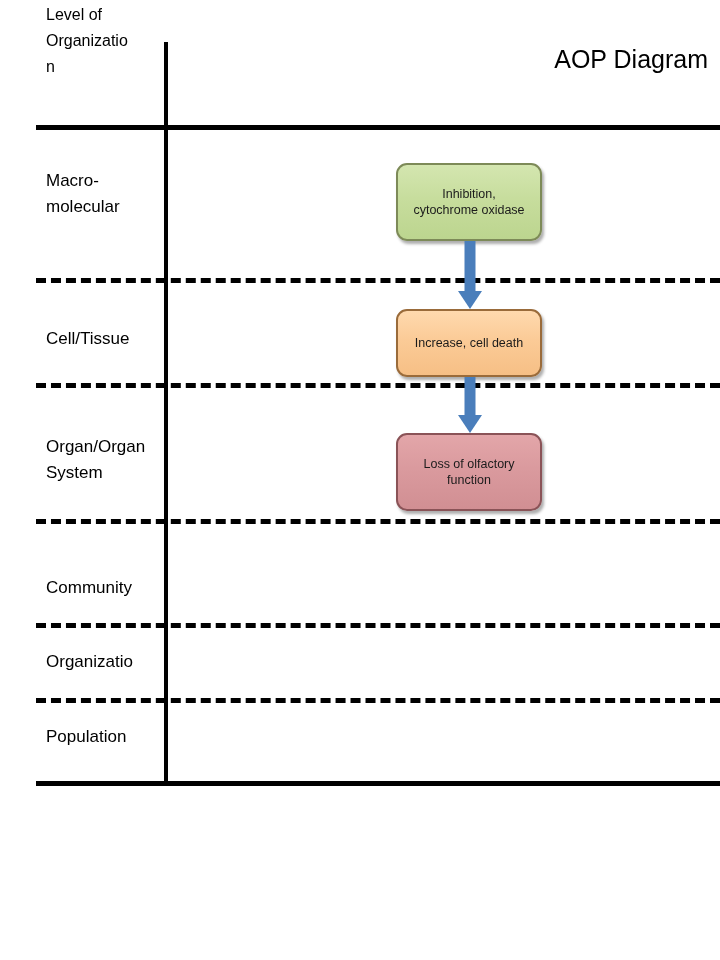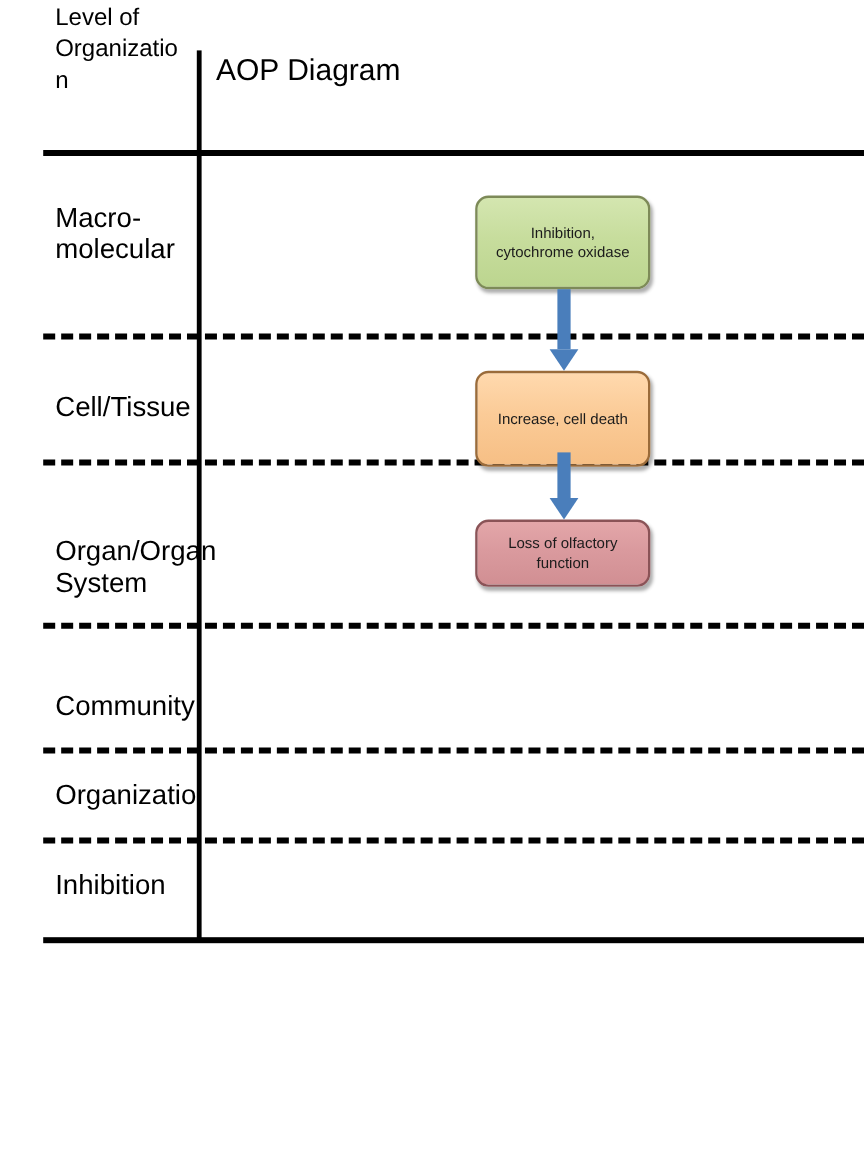--- a/index.html
+++ b/index.html
@@ -50,42 +50,42 @@
     height: 0;
     border-top: 5px dashed #000000;
   }
 
   
   .hdr-level {
     position: absolute;
     left: 46px;
     top: 2px;
     width: 112px;
-    font-size: 20px;
+    font-size: 16px;
     line-height: 26px;
     color: #000000;
     white-space: pre-line;
   }
   .hdr-title {
     position: absolute;
     left: 180px;
     top: 44px;
     width: 528px;
-    text-align: left;
+    text-align: right;
     font-size: 25px;
     line-height: 30px;
     color: #000000;
   }
 
   
   .row-label {
     position: absolute;
     left: 46px;
     width: 125px;
-    font-size: 23px;
+    font-size: 17px;
     line-height: 26px;
     color: #000000;
     white-space: pre-line;
   }
 
   
   .node {
     position: absolute;
     box-sizing: border-box;
     border-radius: 11px;
@@ -157,32 +157,32 @@
       <div class="dashed-h" style="top: 383px;"></div>
       <div class="dashed-h" style="top: 519px;"></div>
       <div class="dashed-h" style="top: 623px;"></div>
       <div class="dashed-h" style="top: 698px;"></div>
     </div>
 
   <div id="row-labels">
       <div class="row-label" style="top: 168px;">Macro-
 molecular</div>
       <div class="row-label" style="top: 326px;">Cell/Tissue</div>
-      <div class="row-label" style="top: 446px;">Organ/Organ
+      <div class="row-label" style="top: 434px;">Organ/Organ
 System</div>
       <div class="row-label" style="top: 575px;">Community</div>
       <div class="row-label" style="top: 649px;">Organizatio</div>
-      <div class="row-label" style="top: 724px;">Inhibition</div>
+      <div class="row-label" style="top: 724px;">Population</div>
     </div>
 
   <div id="nodes">
       <div class="node green" style="left: 396px; top: 163px; width: 146px; height: 78px;"><span class="node-txt">Inhibition,
 cytochrome oxidase</span></div>
-      <div class="node orange" style="left: 396px; top: 309px; width: 146px; height: 80px;"><span class="node-txt">Increase, cell death</span></div>
-      <div class="node pink" style="left: 396px; top: 433px; width: 146px; height: 56px;"><span class="node-txt">Loss of olfactory
+      <div class="node orange" style="left: 396px; top: 309px; width: 146px; height: 68px;"><span class="node-txt">Increase, cell death</span></div>
+      <div class="node pink" style="left: 396px; top: 433px; width: 146px; height: 78px;"><span class="node-txt">Loss of olfactory
 function</span></div>
     </div>
 
   <div id="arrows">
       <div class="arrow" style="left: 458px; top: 241px; width: 24px; height: 68px;">
         <div class="shaft" style="height: 50px; background: rgb(74, 126, 187);"></div>
         <div class="head" style="border-top-color: rgb(74, 126, 187);"></div>
       </div>
       <div class="arrow" style="left: 458px; top: 377px; width: 24px; height: 56px;">
         <div class="shaft" style="height: 38px; background: rgb(74, 126, 187);"></div>

